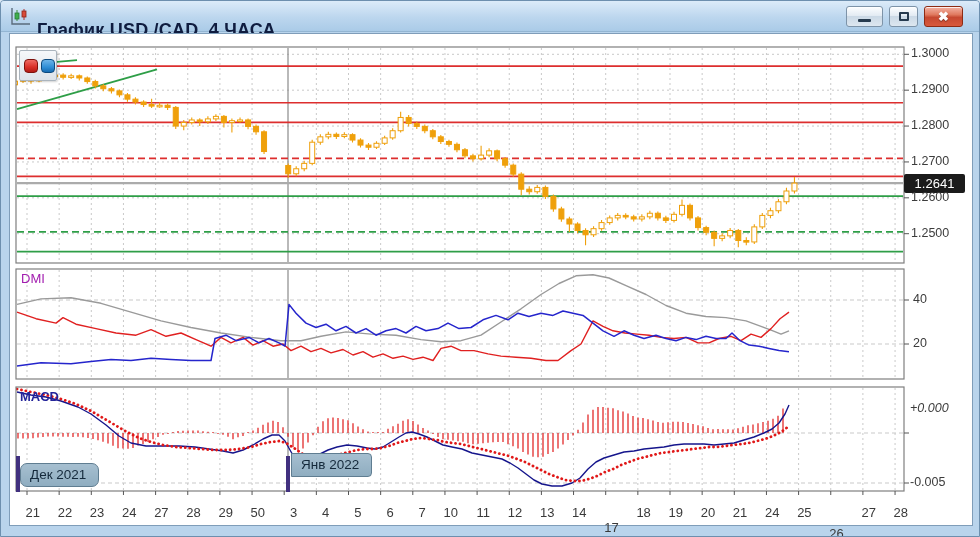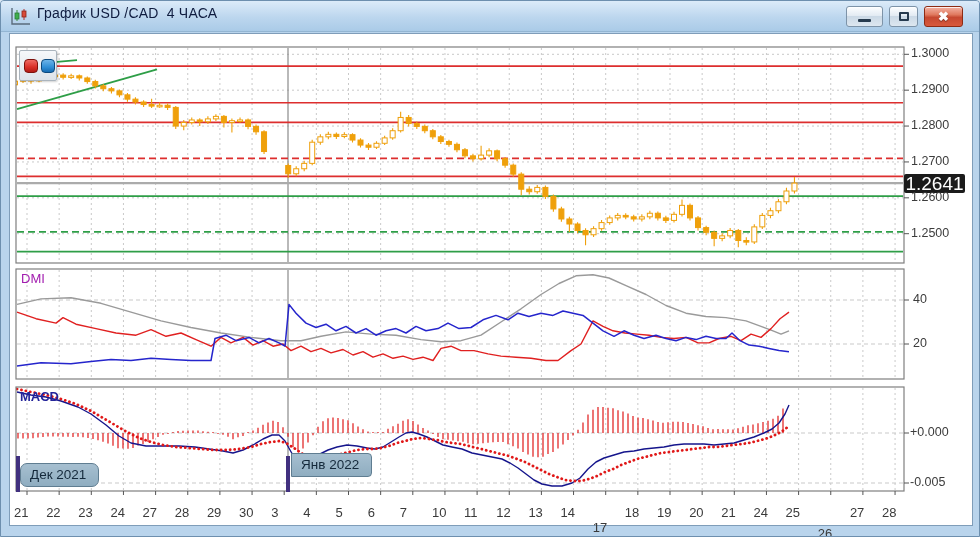--- a/index.html
+++ b/index.html
@@ -9,21 +9,21 @@
     background:#b9d4ec; border:1px solid #6d8fae; border-radius:4px 4px 0 0;
     overflow:hidden; font-family:"Liberation Sans", sans-serif;
   }
   .titlebar {
     position:absolute; left:0; top:0; width:980px; height:31px;
     background:linear-gradient(#dcebf9, #bcd6ee 55%, #aacbe7);
     border-bottom:1px solid #93b5d2;
   }
   .title-icon { position:absolute; left:9px; top:6px; width:22px; height:20px; }
   .title-text {
-    position:absolute; left:36px; top:4px; font-size:14px; font-weight:normal;
+    position:absolute; left:36px; top:19px; font-size:18px; font-weight:bold;
     color:#0f1c3f; letter-spacing:0.2px; white-space:pre;
   }
   .wbtn {
     position:absolute; top:5px; height:21px; border:1px solid #7d93a8; border-radius:3px;
     background:linear-gradient(#fdfeff, #e3ebf3 45%, #cbd9e6 50%, #dde7f0);
     box-shadow:inset 0 1px 0 rgba(255,255,255,.8); cursor:default;
   }
   #btn-min   { left:845px; width:37px; }
   #btn-max   { left:888px; width:29px; }
   #btn-close {
@@ -34,27 +34,27 @@
   .glyph-min { display:block; margin:12px auto 0; width:13px; height:3px; background:#273b4f; border-radius:1px; }
   .glyph-max { display:block; margin:5px auto 0; width:10px; height:9px; border:2px solid #273b4f; border-radius:1px; background:transparent; }
   .glyph-close { display:block; text-align:center; color:#fff; font-size:13px; font-weight:bold; line-height:19px; text-shadow:0 1px 1px rgba(0,0,0,.4); }
   .client {
     position:absolute; left:8px; top:32px; width:964px; height:493px;
     background:#fff; border:1px solid #7f9db9;
   }
   #plot { position:absolute; left:0; top:0; pointer-events:none; }
   #overlay { position:absolute; left:0; top:0; width:980px; height:537px; pointer-events:none; }
   .axis-label { position:absolute; font-size:12.5px; color:#3c3c3c; white-space:nowrap; }
-  .x-label { position:absolute; font-size:13px; color:#3a3a3a; width:26px; text-align:left; }
+  .x-label { position:absolute; font-size:13px; color:#3a3a3a; width:26px; text-align:right; }
   .panel-tag { position:absolute; font-size:13px; }
   #dmi-tag  { left:20px; top:270px; color:#a21caf; }
   #macd-tag { left:19px; top:388px; color:#24249a; font-weight:bold; }
   #price-badge {
     position:absolute; left:903px; top:169px; width:61px; height:19px;
-    background:#1b1b1b; color:#fff; font-size:19px; text-align:center;
+    background:#1b1b1b; color:#fff; font-size:13px; text-align:center;
     line-height:19px; border-radius:2px; pointer-events:auto;
   }
   .month-badge {
     position:absolute; top:462px; height:24px; line-height:22px;
     background:linear-gradient(#a6bfd0,#8fadc0); border:1px solid #5f7d91;
     border-radius:0 4px 4px 0; color:#14293b; font-size:13.5px;
     padding:0 12px 0 9px; pointer-events:auto;
   }
   .month-tick { position:absolute; top:455px; width:4px; height:36px; background:#41307f; }
   .legend-box {
@@ -624,30 +624,30 @@
     <div id="price-badge" style="top: 172.609px;">1.2641</div>
     <div id="labels-host">
         <div class="axis-label" style="left: 910px; top: 45.3px;">1.3000</div>
         <div class="axis-label" style="left: 910px; top: 81.18px;">1.2900</div>
         <div class="axis-label" style="left: 910px; top: 117.06px;">1.2800</div>
         <div class="axis-label" style="left: 910px; top: 152.94px;">1.2700</div>
         <div class="axis-label" style="left: 910px; top: 188.82px;">1.2600</div>
         <div class="axis-label" style="left: 910px; top: 224.7px;">1.2500</div>
         <div class="axis-label" style="left: 912px; top: 291px;">40</div>
         <div class="axis-label" style="left: 912px; top: 335px;">20</div>
-        <div class="axis-label" style="left: 909px; top: 424px;">+0.000</div>
+        <div class="axis-label" style="left: 909px; top: 400px; font-style: italic;">+0.000</div>
         <div class="axis-label" style="left: 909px; top: 474px;">-0.005</div>
         <div class="x-label" style="left: 13px; top: 504px;">21</div>
         <div class="x-label" style="left: 45.15px; top: 504px;">22</div>
         <div class="x-label" style="left: 77.3px; top: 504px;">23</div>
         <div class="x-label" style="left: 109.45px; top: 504px;">24</div>
         <div class="x-label" style="left: 141.6px; top: 504px;">27</div>
         <div class="x-label" style="left: 173.75px; top: 504px;">28</div>
         <div class="x-label" style="left: 205.9px; top: 504px;">29</div>
-        <div class="x-label" style="left: 238.05px; top: 504px;">30</div>
+        <div class="x-label" style="left: 238.05px; top: 504px;">50</div>
         <div class="x-label" style="left: 270.2px; top: 504px;">3</div>
         <div class="x-label" style="left: 302.35px; top: 504px;">4</div>
         <div class="x-label" style="left: 334.5px; top: 504px;">5</div>
         <div class="x-label" style="left: 366.65px; top: 504px;">6</div>
         <div class="x-label" style="left: 398.8px; top: 504px;">7</div>
         <div class="x-label" style="left: 430.95px; top: 504px;">10</div>
         <div class="x-label" style="left: 463.1px; top: 504px;">11</div>
         <div class="x-label" style="left: 495.25px; top: 504px;">12</div>
         <div class="x-label" style="left: 527.4px; top: 504px;">13</div>
         <div class="x-label" style="left: 559.55px; top: 504px;">14</div>

